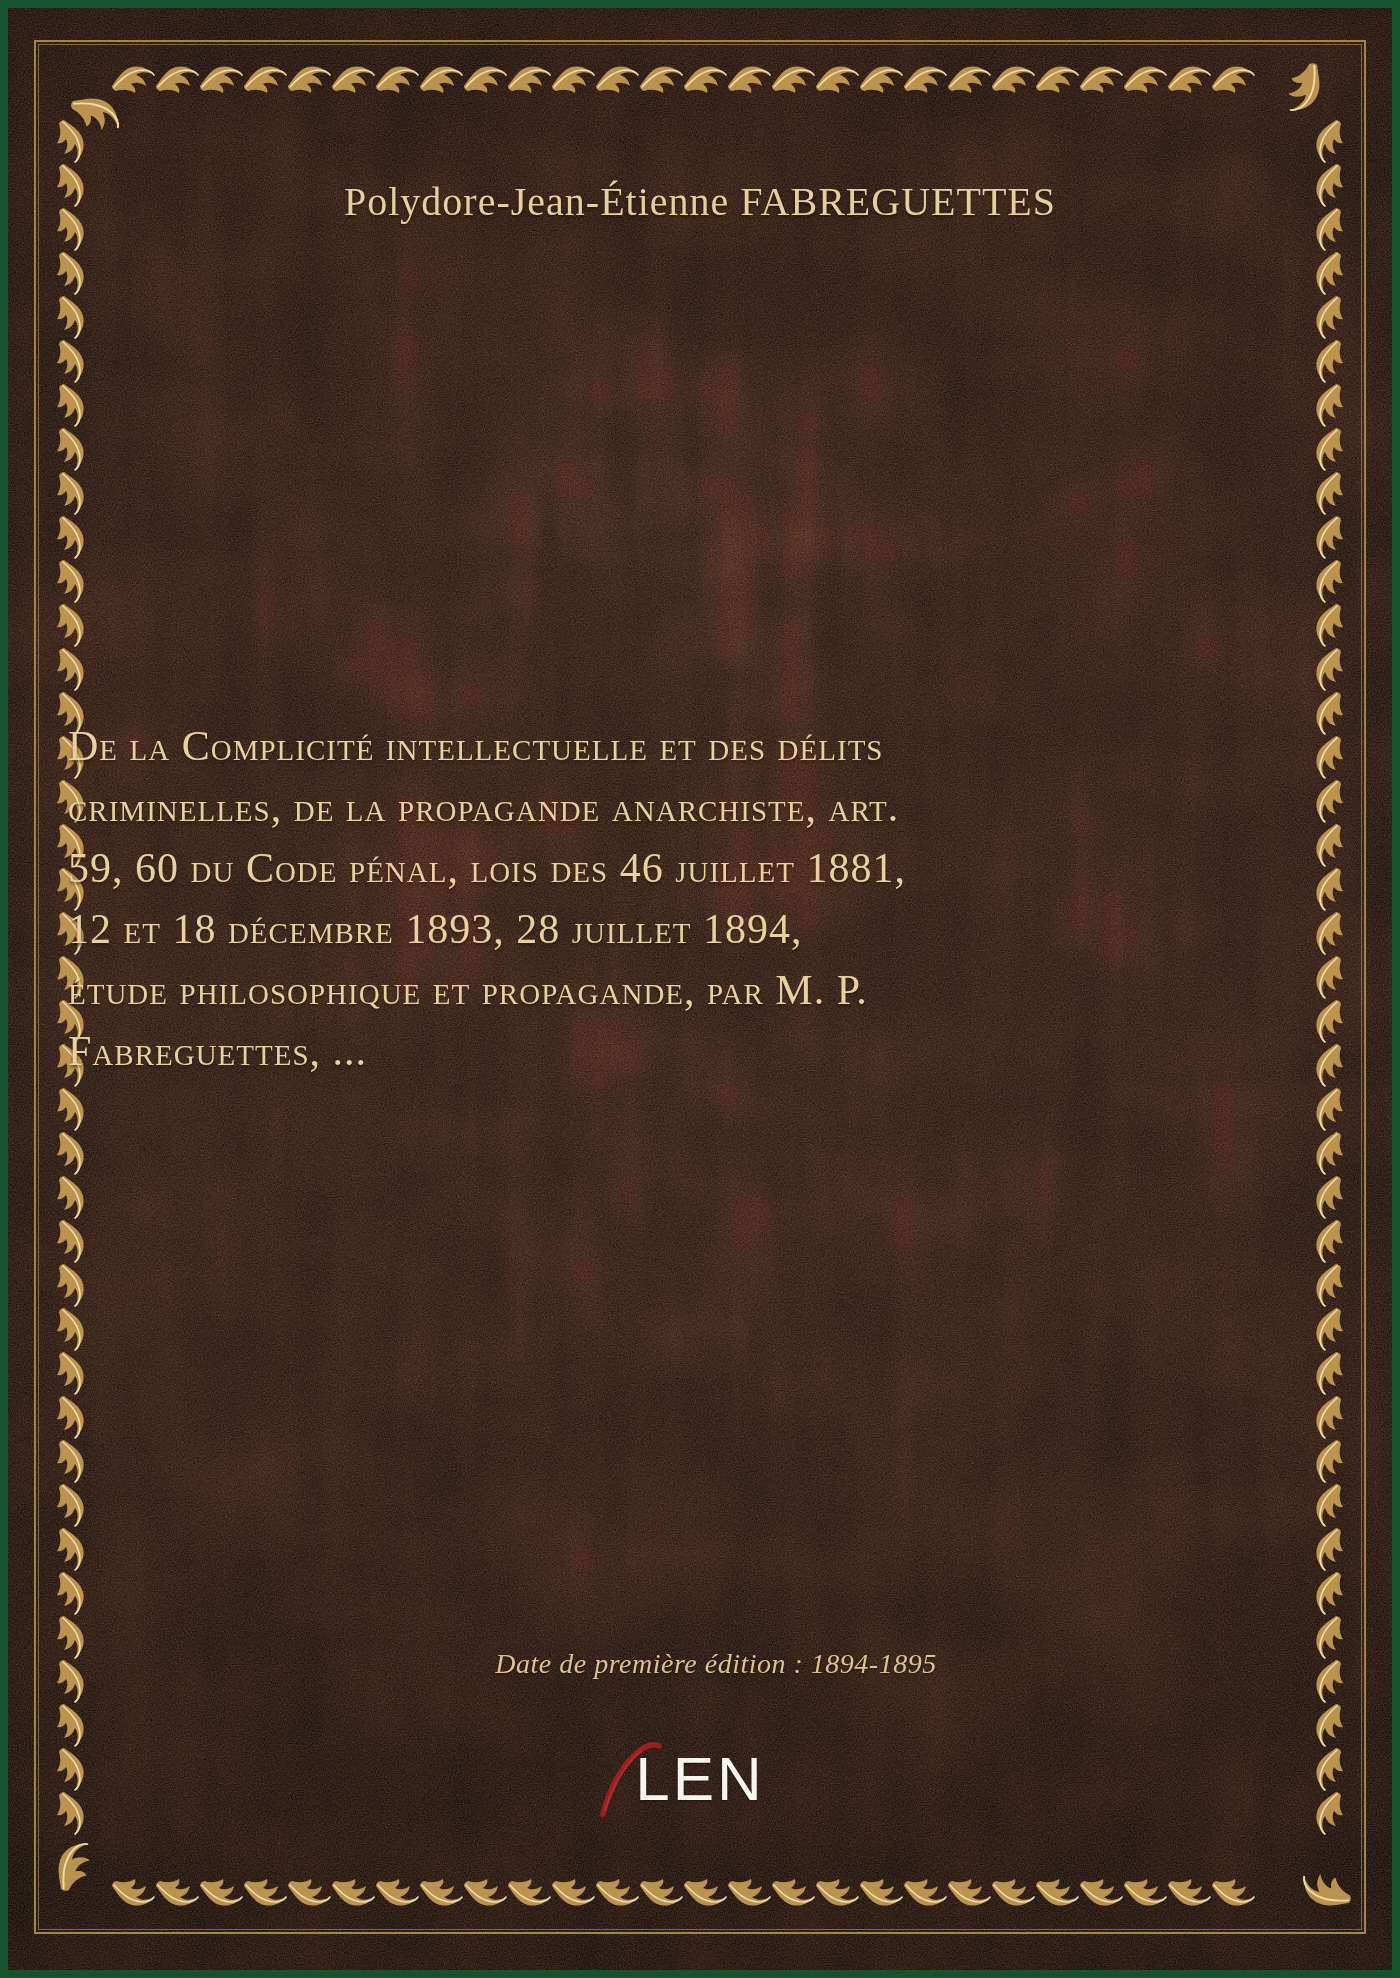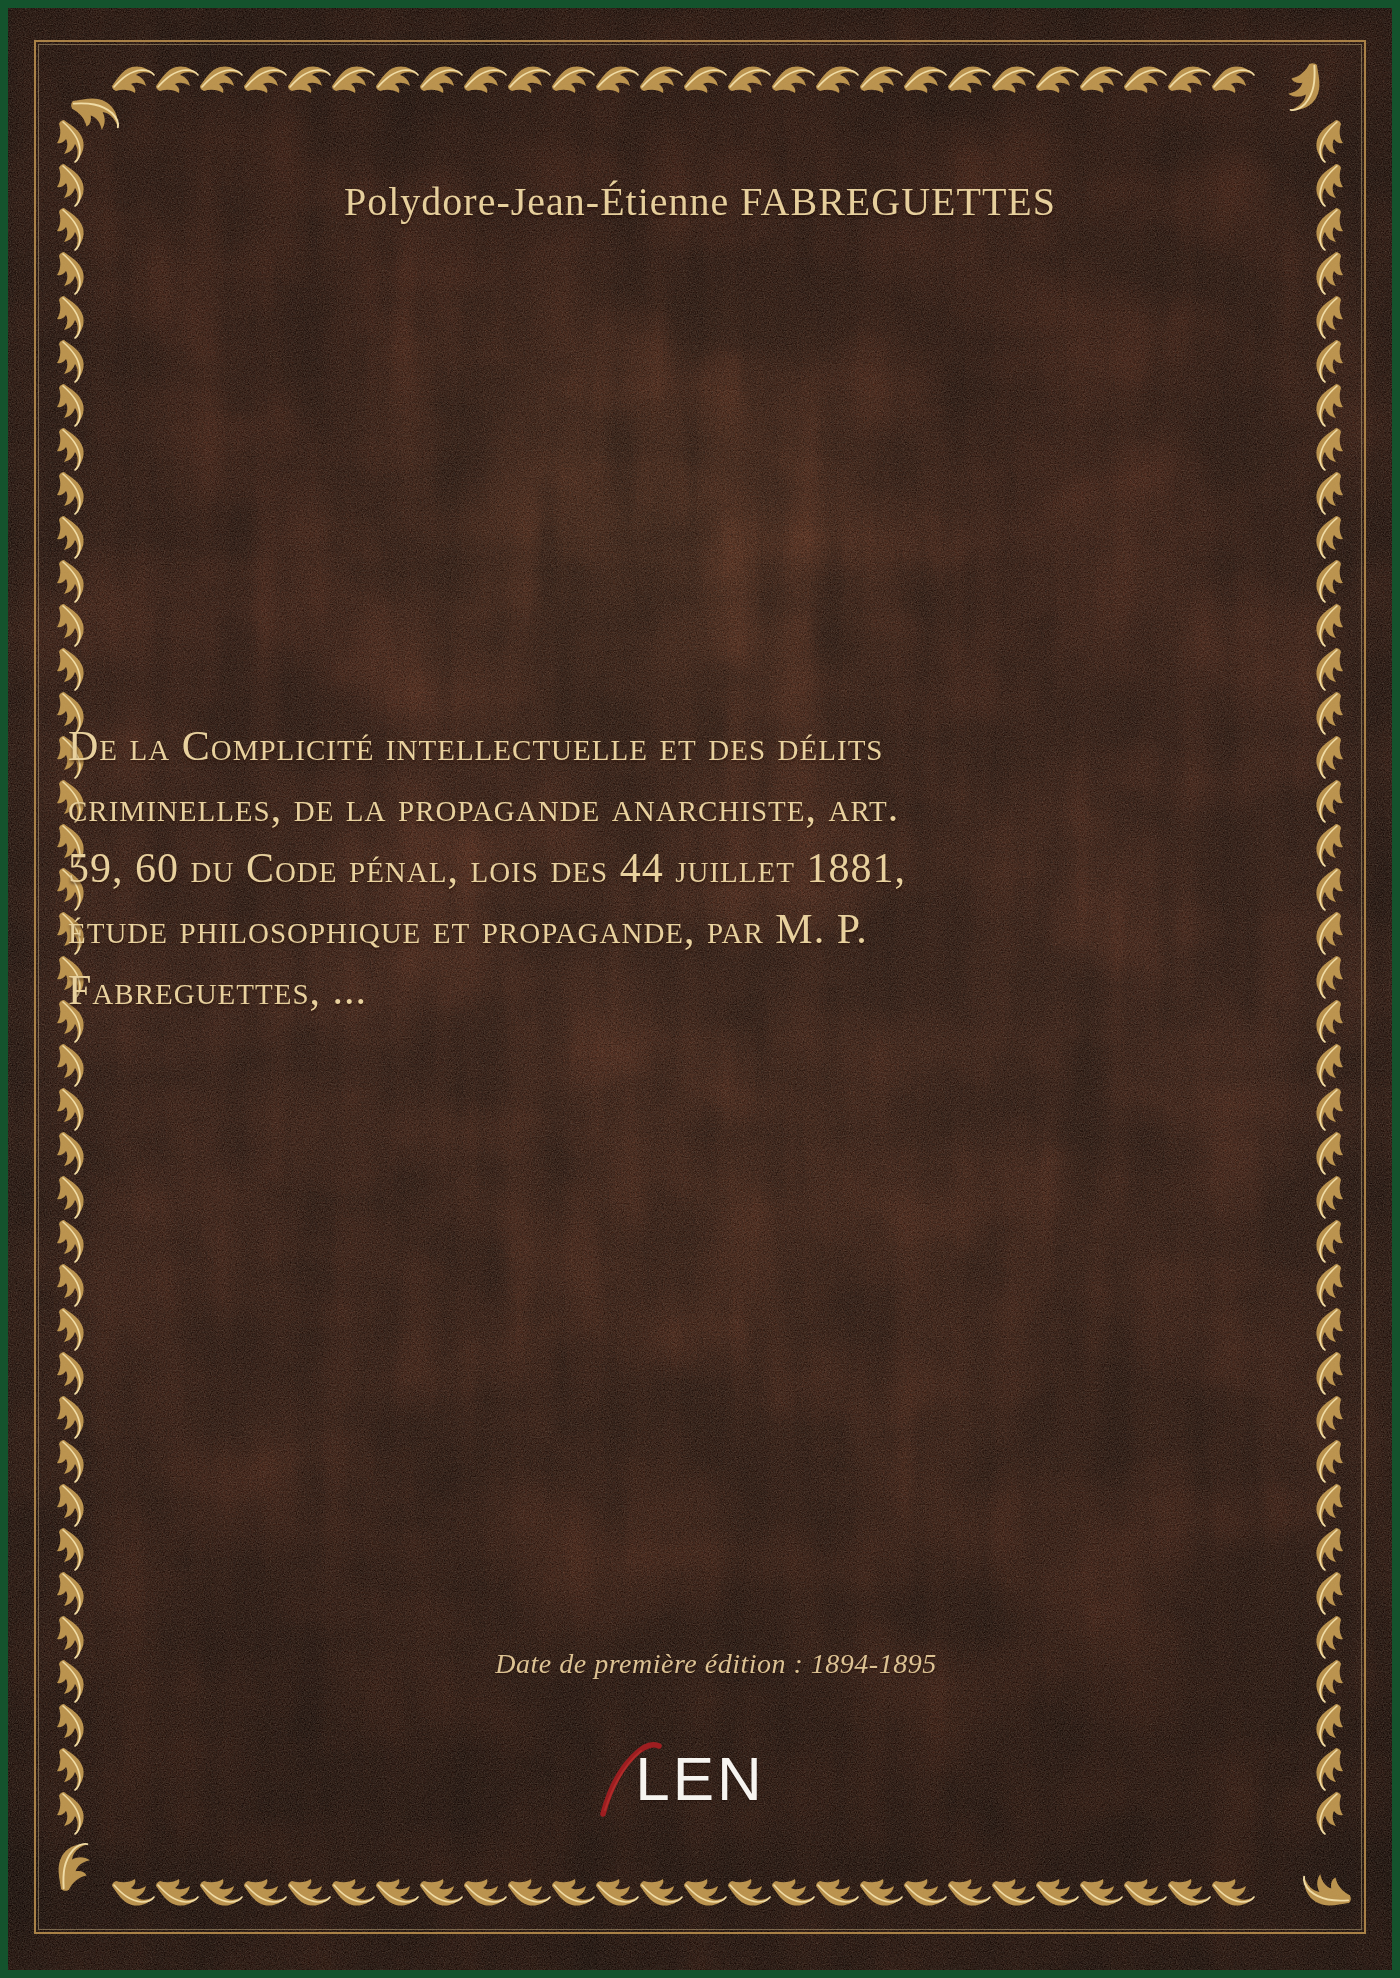--- a/index.html
+++ b/index.html
@@ -207,21 +207,22 @@
 
     <div class="fillet">
       <div class="inner"></div>
     </div>
 
     <div class="author">Polydore-Jean-Étienne FABREGUETTES</div>
 
     <div class="title">
       <div>De la Complicité intellectuelle et des délits</div>
       <div>criminelles, de la propagande anarchiste, art.</div>
-      <div>59, 60 du Code pénal, lois des 44 juillet 1881,</div>
+      <div>59, 60 du Code pénal, lois des 46 juillet 1881,</div>
+      <div>12 et 18 décembre 1893, 28 juillet 1894,</div>
       <div>étude philosophique et propagande, par M. P.</div>
       <div>Fabreguettes, ...</div>
     </div>
 
     <div class="edition">Date de première édition : 1894-1895</div>
 
     <div class="publisher">
       <span class="logo">
         <svg class="swoosh" width="74" height="82" viewBox="0 0 74 82">
           <path d="M10 78 C17 52 29 29 46 15 C52 10 60 7 66 10" fill="none" stroke="#9e1d20" stroke-width="5.5" stroke-linecap="round"></path>

